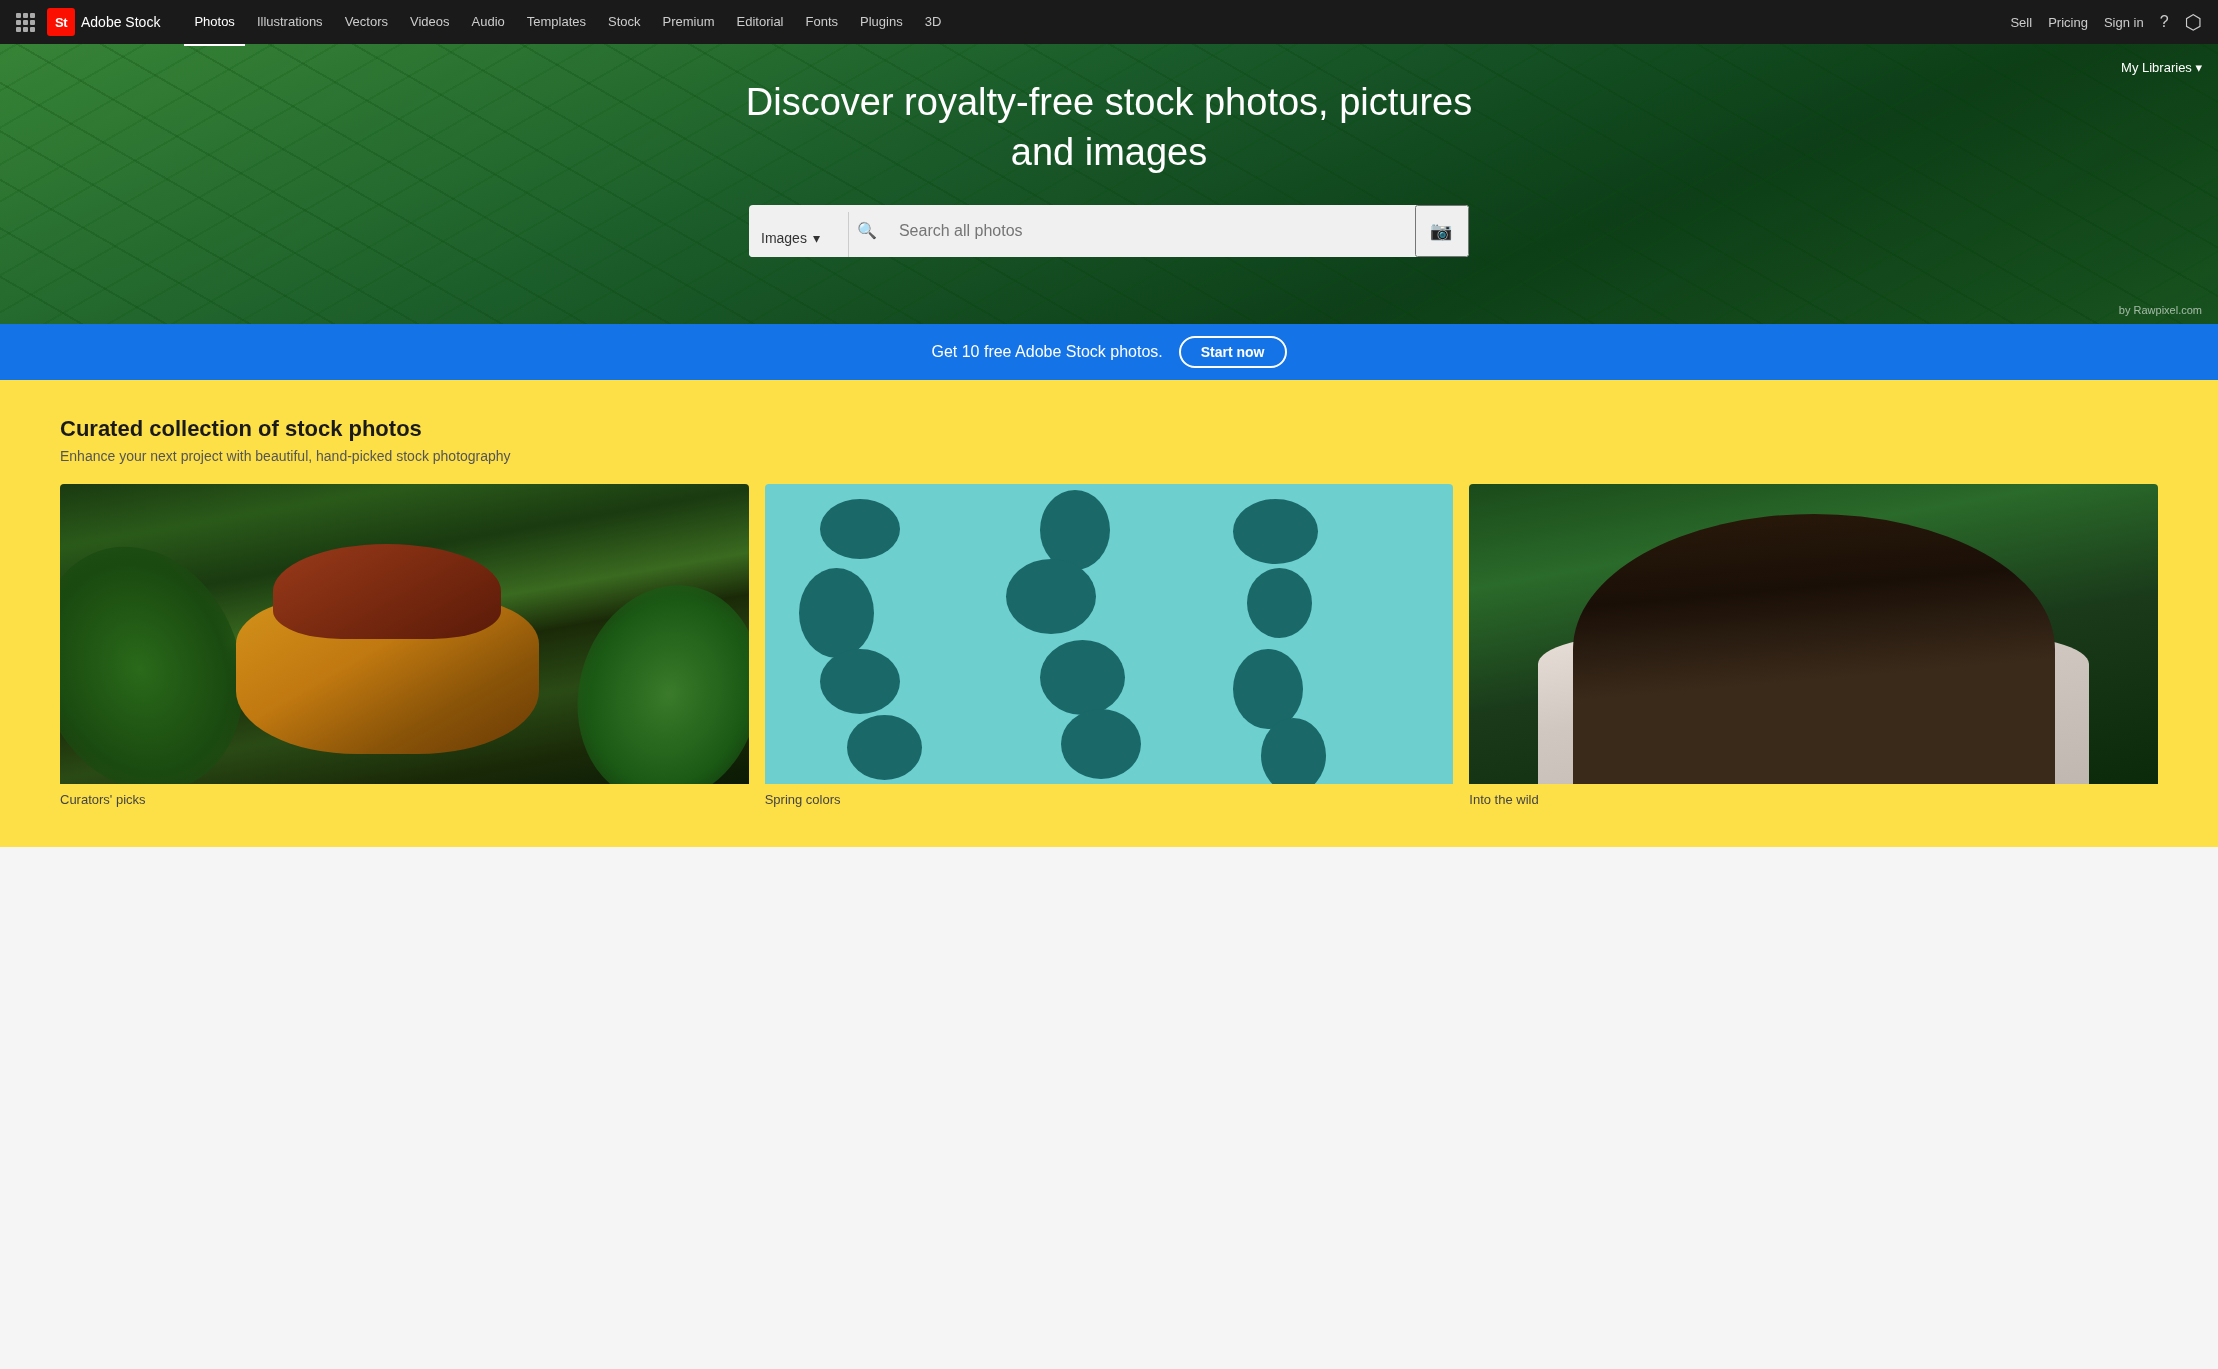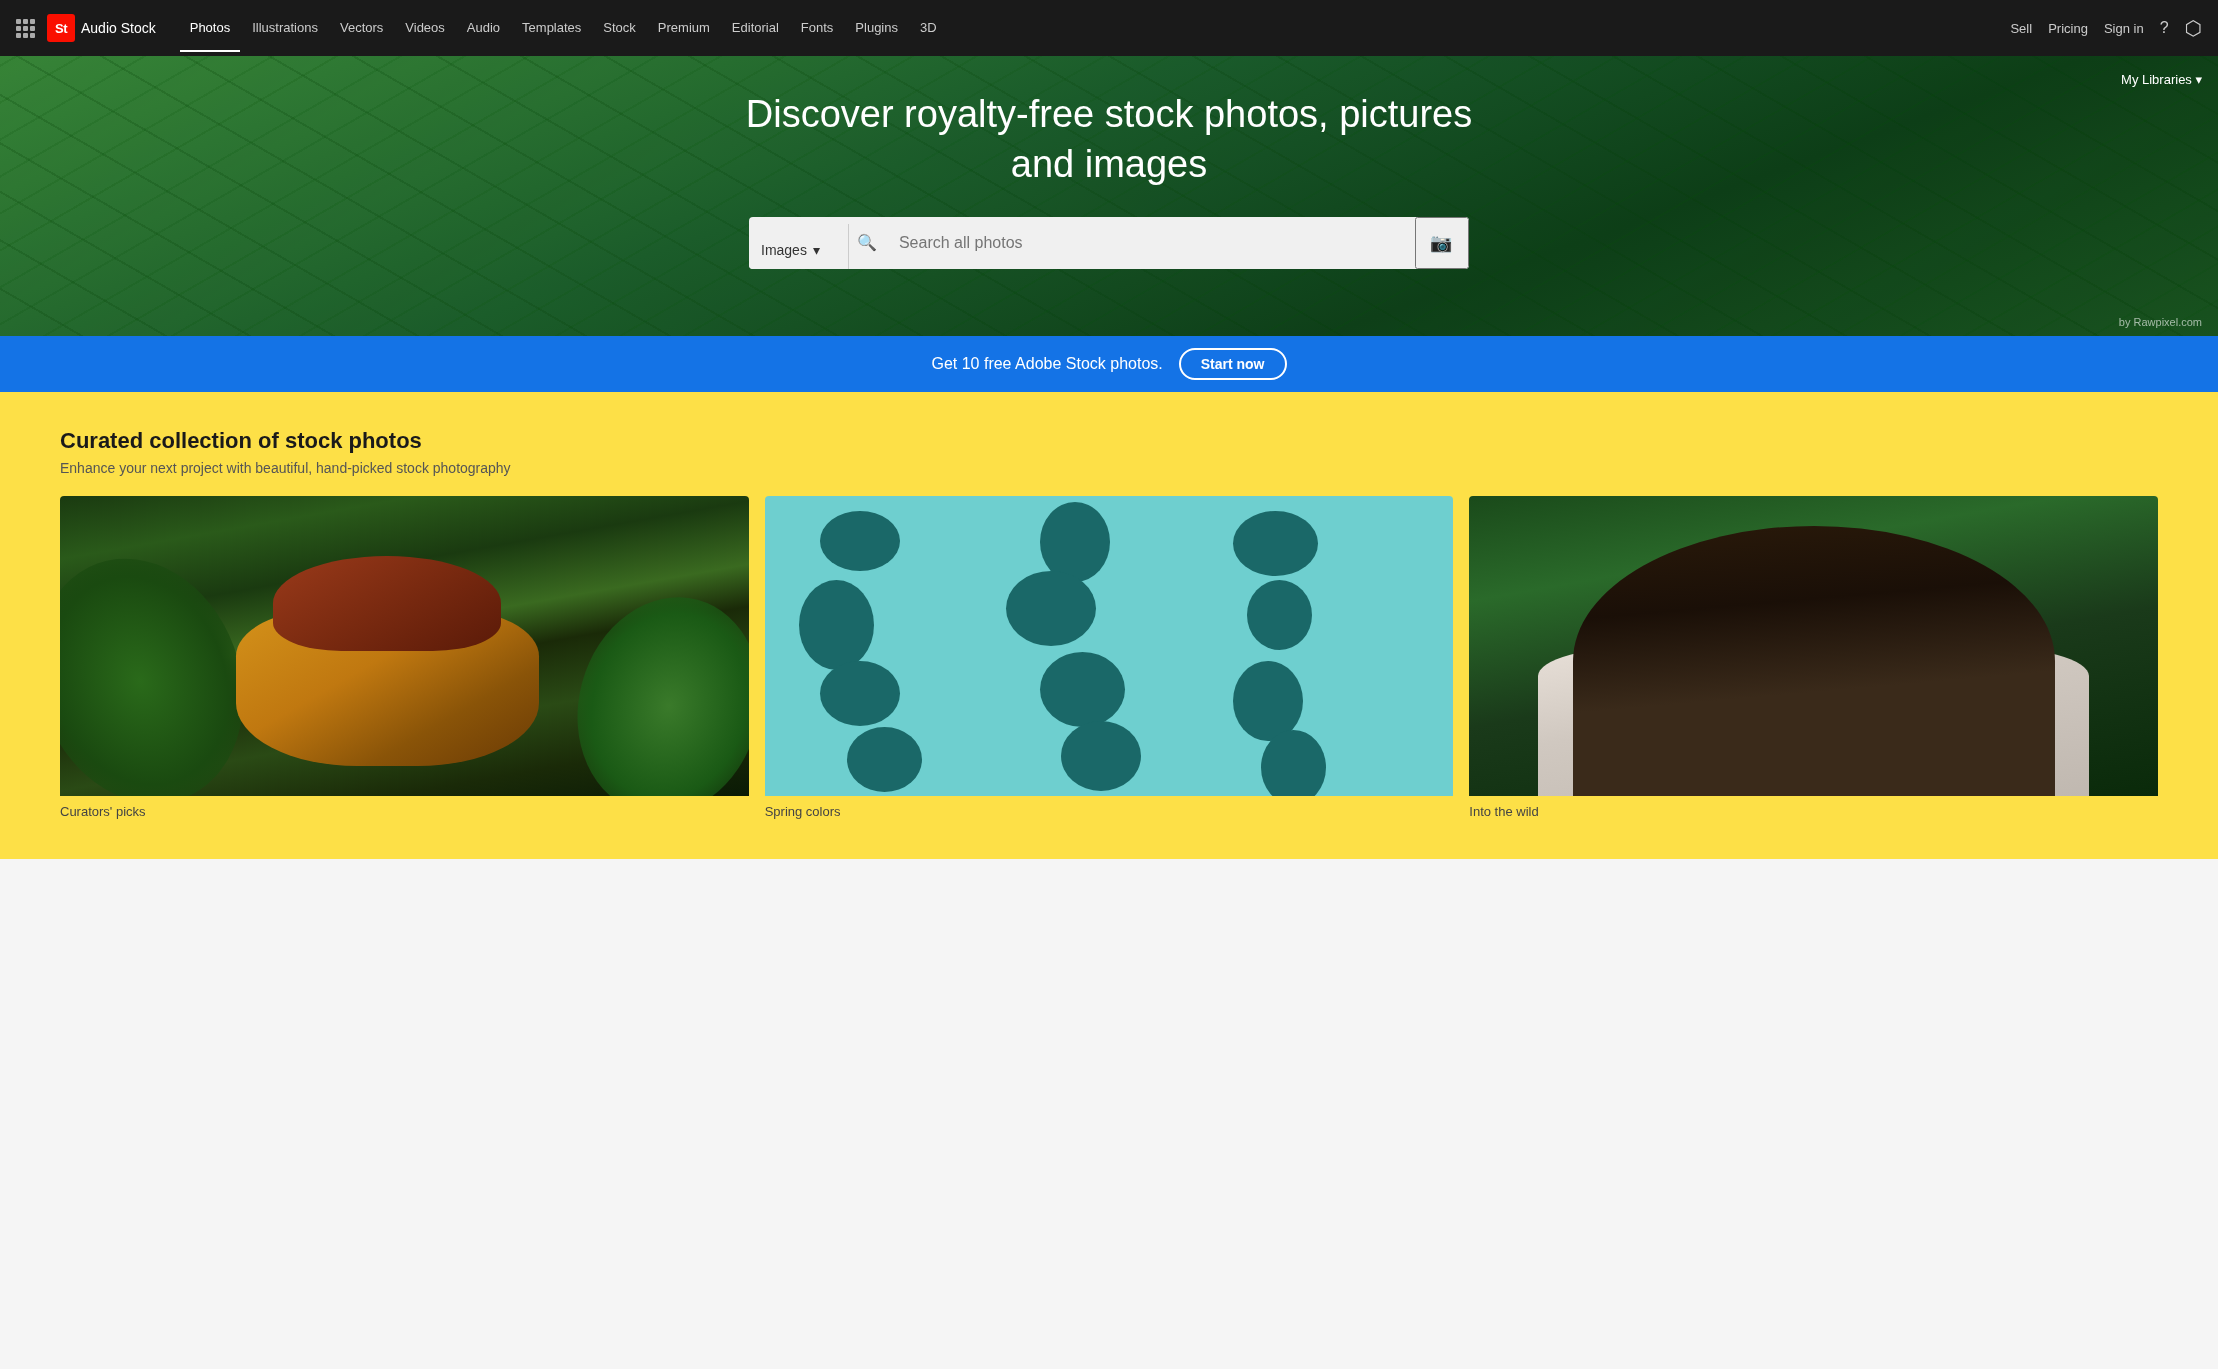--- a/index.html
+++ b/index.html
@@ -3,21 +3,21 @@
   <meta charset="utf-8">
   <style>
     * { margin: 0; padding: 0; box-sizing: border-box; }
     body { font-family: 'Adobe Clean', Arial, sans-serif; background: #f5f5f5; min-width: 1100px; }
 
     
     .navbar {
       display: flex;
       align-items: center;
       background: #1a1a1a;
-      height: 56px;
+      height: 44px;
       padding: 0 16px;
       position: relative;
       z-index: 100;
     }
     .nav-left { display: flex; align-items: center; gap: 4px; }
     .nav-grid-icon { display: grid; grid-template-columns: repeat(3,5px); gap: 2px; margin-right: 8px; cursor: pointer; }
     .nav-grid-icon span { width: 5px; height: 5px; background: #aaa; border-radius: 1px; }
     .nav-logo { display: flex; align-items: center; gap: 6px; margin-right: 20px; }
     .nav-logo-box {
       width: 28px; height: 28px; background: #fa0f00;
@@ -281,21 +281,21 @@
         <span></span>
         <span></span>
       <span></span>
         <span></span>
         <span></span>
     </div>
     <div class="nav-logo">
       <div class="nav-logo-box">
         <span>St</span>
       </div>
-      <span class="nav-brand">Audio Stock</span>
+      <span class="nav-brand">Adobe Stock</span>
     </div>
     <div class="nav-links">
       <a class="nav-link active">Photos</a>
       <a class="nav-link">Illustrations</a>
       <a class="nav-link">Vectors</a>
       <a class="nav-link">Videos</a>
       <a class="nav-link">Audio</a>
       <a class="nav-link">Templates</a>
       <a class="nav-link">Stock</a>
       <a class="nav-link">Premium</a>

